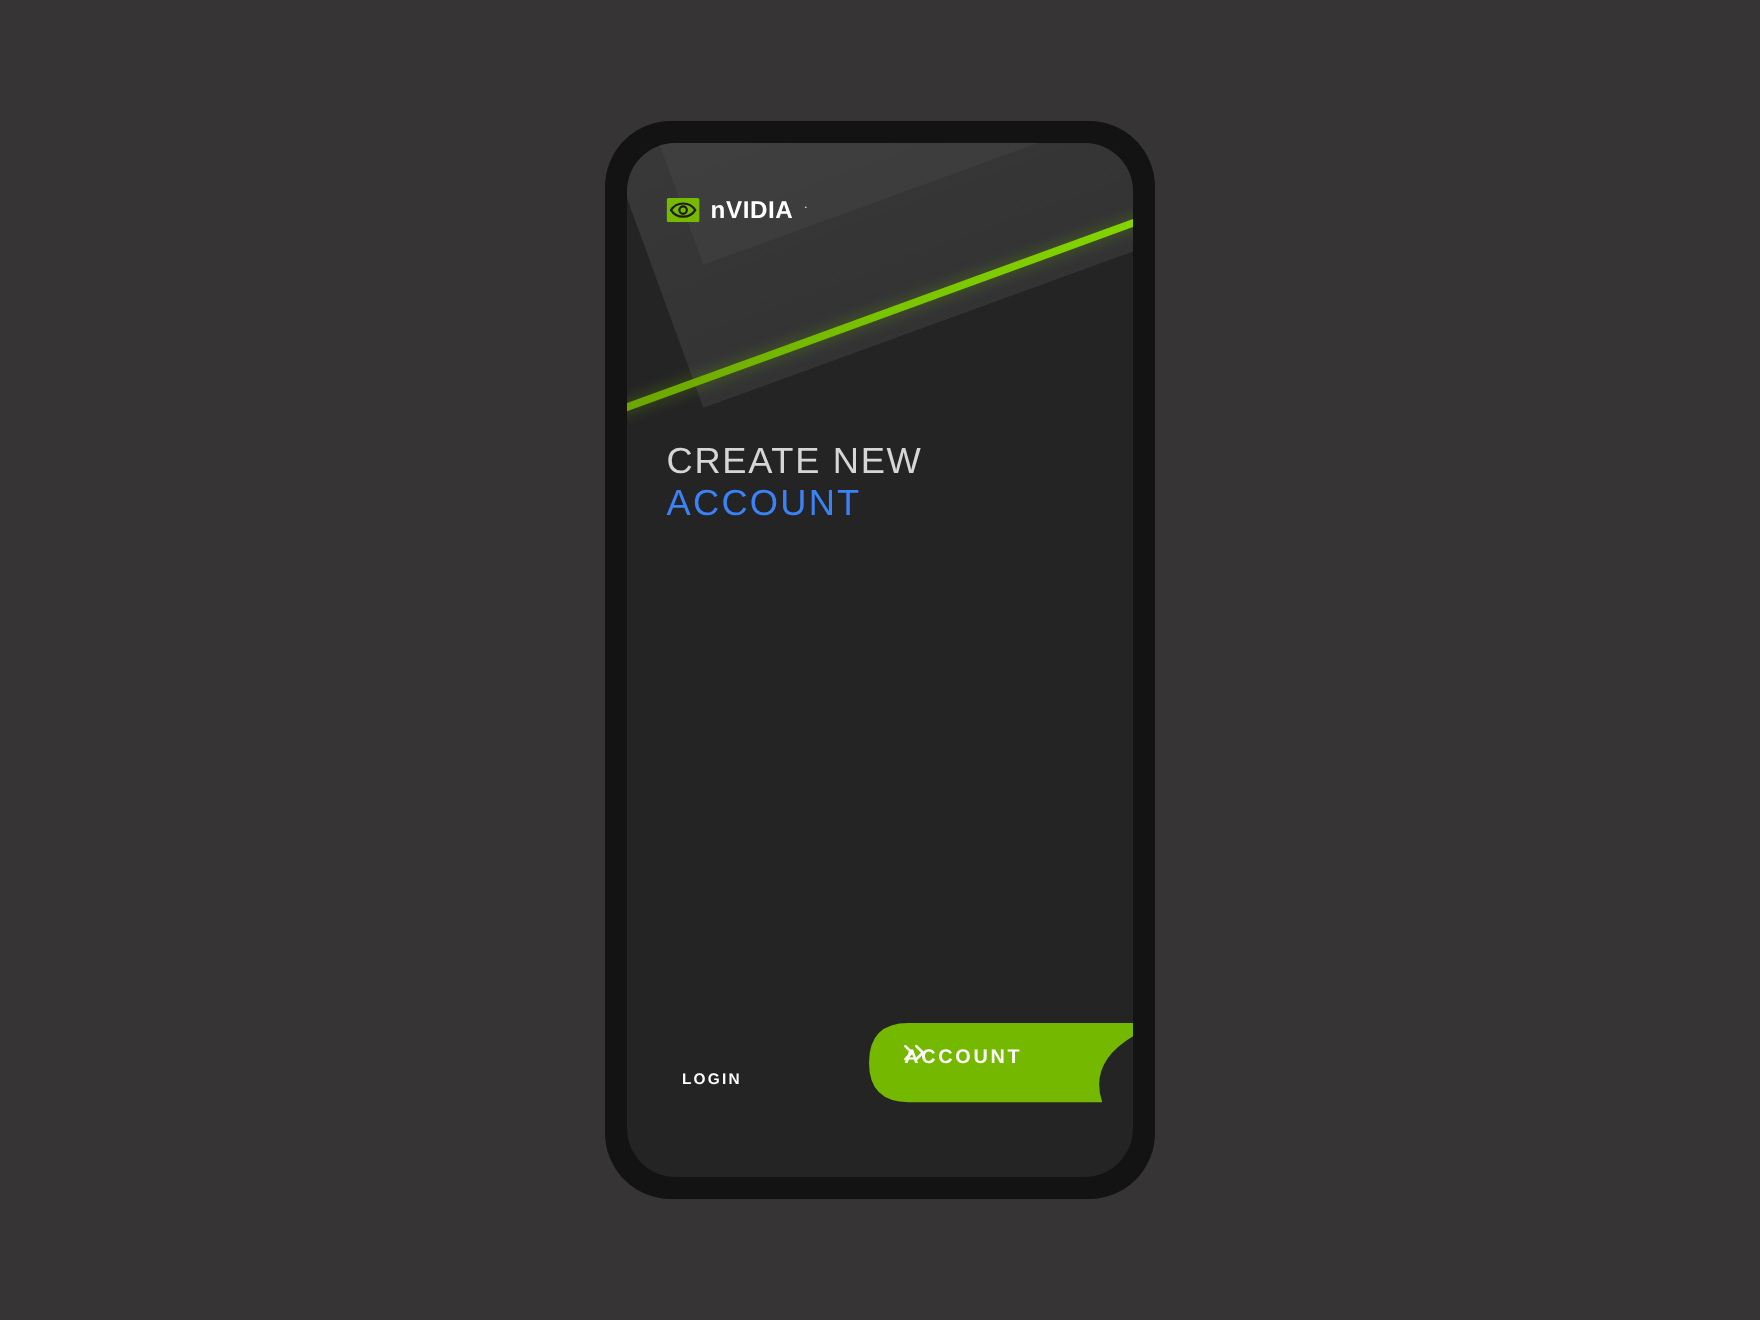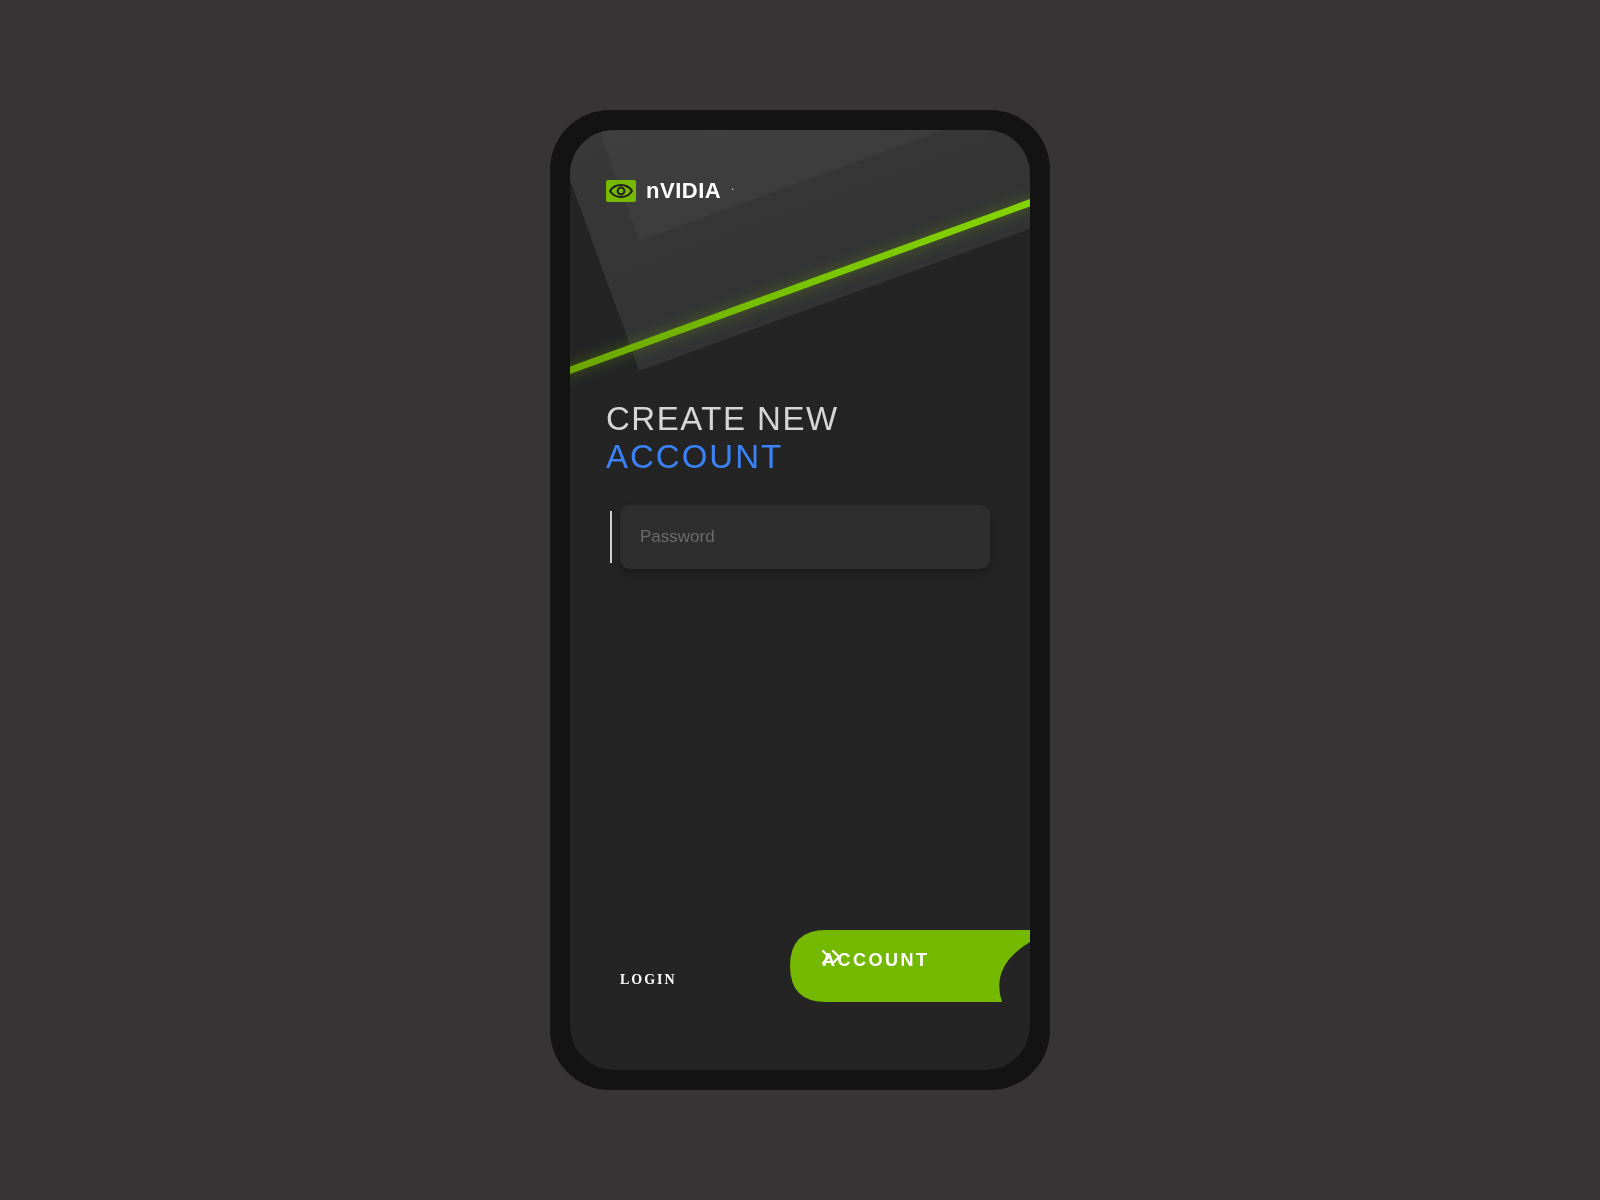--- a/index.html
+++ b/index.html
@@ -164,21 +164,20 @@
   }
   .login-link {
     position: absolute;
     left: 50px;
     top: 30px;
     color: #ffffff;
     font-size: 14px;
     font-weight: 800;
     letter-spacing: 2px;
     cursor: pointer;
-    font-family: Liberation Serif, serif;
   }
 
   .register-shape {
     position: absolute;
     right: 0;
     bottom: 0;
     width: 240px;
     height: 120px;
   }
   .register-shape svg { position:absolute; left:0; top:0; }
@@ -229,24 +228,20 @@
         </span>
         <span class="brand-dot">.</span>
       </div>
 
       <div class="heading">
         <span>CREATE NEW</span>
         <span class="strong">ACCOUNT</span>
       </div>
 
       <div class="form">
-        <div class="field">
-          <div class="bar"></div>
-          <input type="password" placeholder="Password" style="">
-        </div>
       </div>
 
       <div class="actions">
         <div class="login-link">LOGIN</div>
 
         <div class="register-shape">
           <svg width="240" height="120" viewBox="0 0 240 120">
             <path d="M36 24
                      Q 0 24 0 60
                      Q 0 96 36 96

